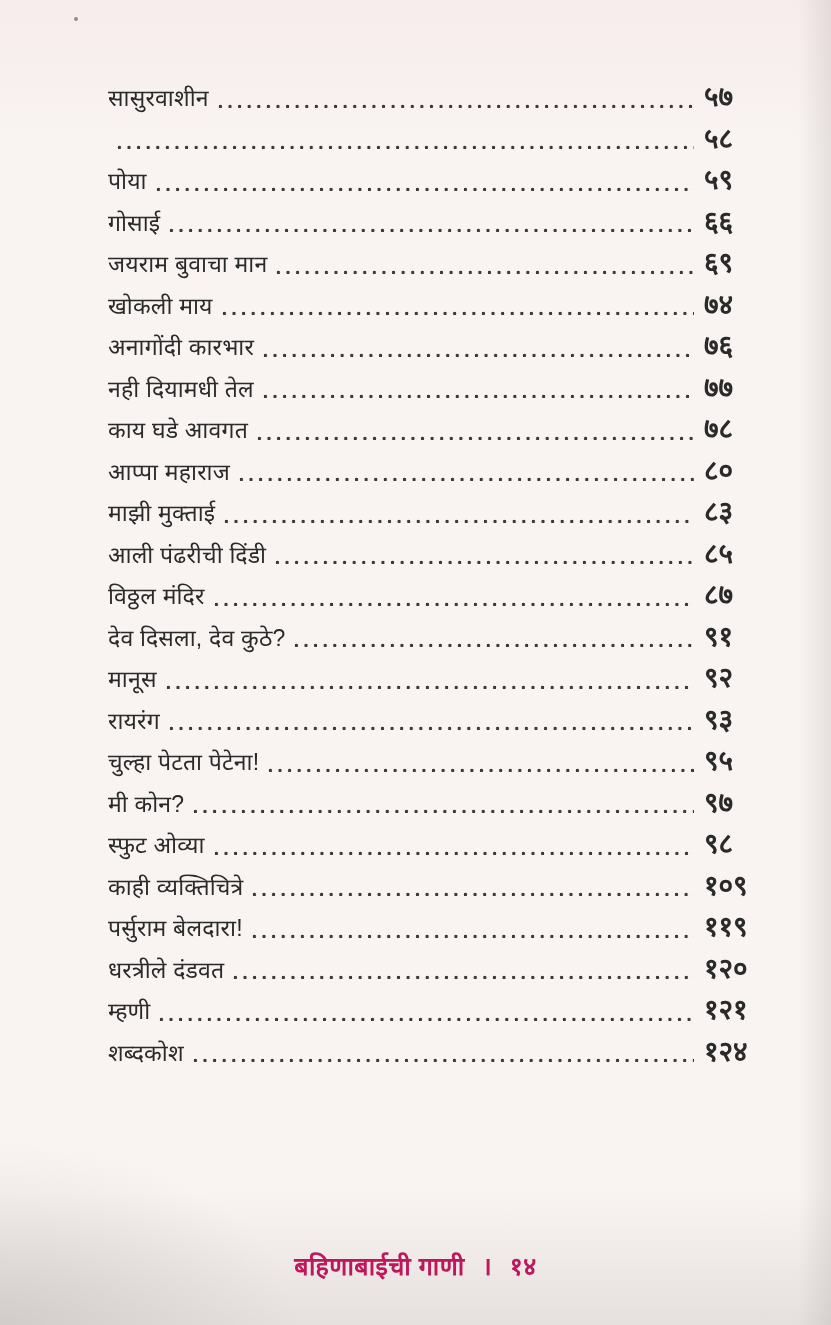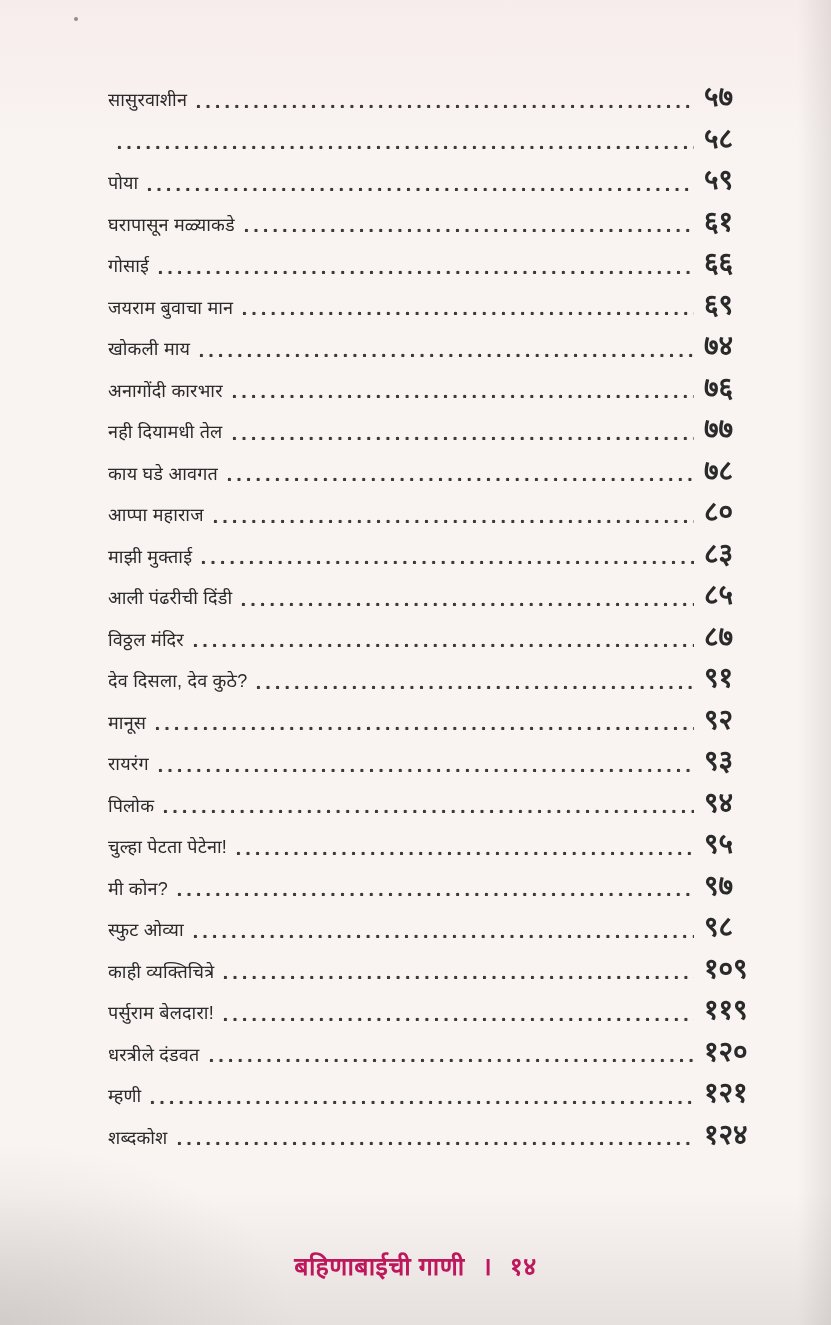--- a/index.html
+++ b/index.html
@@ -29,21 +29,21 @@
     left: 108px;
     right: 83px;
   }
   .toc-row {
     display: flex;
     align-items: baseline;
     height: 41.5px;
     white-space: nowrap;
   }
   .toc-title {
-    font-size: 18px;
+    font-size: 23px;
     font-weight: 500;
     color: #2a2a2a;
     letter-spacing: 0.2px;
     flex: 0 0 auto;
   }
   .toc-leader {
     flex: 1 1 auto;
     align-self: flex-end;
     height: 5px;
     margin: 0 10px 9px 9px;
@@ -104,25 +104,20 @@
       <span class="toc-leader"></span>
       <span class="toc-page">५८</span>
     </div>
 
     <div class="toc-row">
       <span class="toc-title">पोया</span>
       <span class="toc-leader"></span>
       <span class="toc-page">५९</span>
     </div>
 
-    <div class="toc-row">
-      <span class="toc-title">घरापासून मळ्याकडे</span>
-      <span class="toc-leader"></span>
-      <span class="toc-page">६१</span>
-    </div>
 
     <div class="toc-row">
       <span class="toc-title">गोसाई</span>
       <span class="toc-leader"></span>
       <span class="toc-page">६६</span>
     </div>
 
     <div class="toc-row">
       <span class="toc-title">जयराम बुवाचा मान</span>
       <span class="toc-leader"></span>
@@ -189,25 +184,20 @@
       <span class="toc-leader"></span>
       <span class="toc-page">९२</span>
     </div>
 
     <div class="toc-row">
       <span class="toc-title">रायरंग</span>
       <span class="toc-leader"></span>
       <span class="toc-page">९३</span>
     </div>
 
-    <div class="toc-row">
-      <span class="toc-title">पिलोक</span>
-      <span class="toc-leader"></span>
-      <span class="toc-page">९४</span>
-    </div>
 
     <div class="toc-row">
       <span class="toc-title">चुल्हा पेटता पेटेना!</span>
       <span class="toc-leader"></span>
       <span class="toc-page">९५</span>
     </div>
 
     <div class="toc-row">
       <span class="toc-title">मी कोन?</span>
       <span class="toc-leader"></span>

